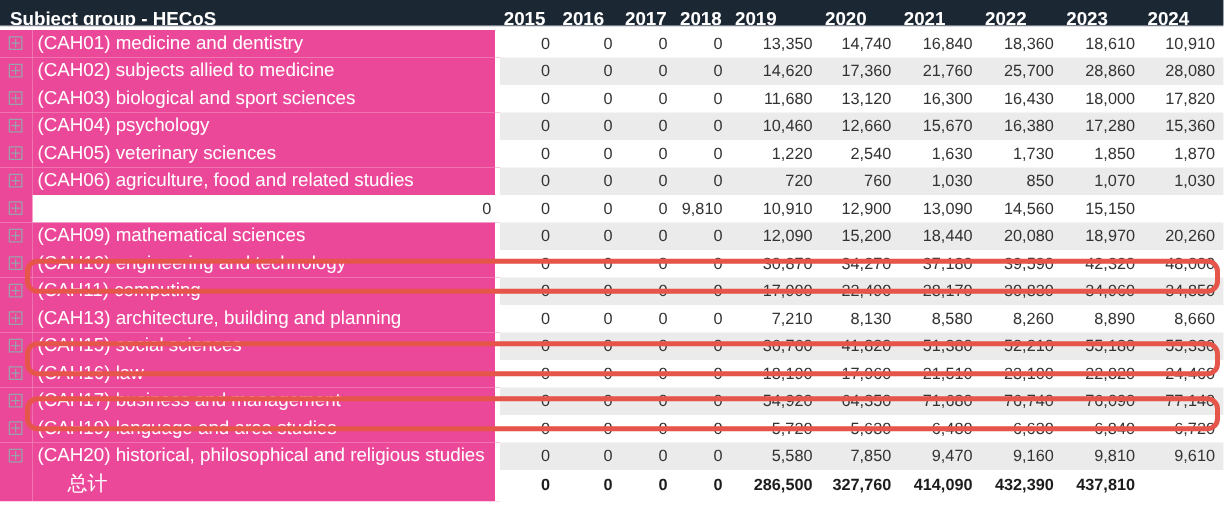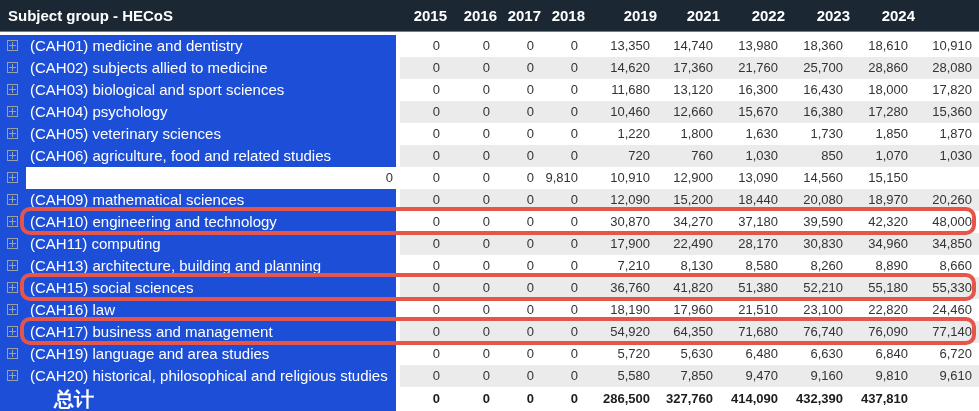--- a/index.html
+++ b/index.html
@@ -10,39 +10,39 @@
     font-family:"Liberation Sans", sans-serif;
     background:#ffffff;
   }
   .row{
     display:grid;
     grid-template-columns:26px 374px 47px 50px 44px 44px 72px 63px 65px 65px 65px 64px;
     box-sizing:border-box;
   }
   .cell{box-sizing:border-box;overflow:hidden;white-space:nowrap;}
   
-  .header-row{height:31px;background:#1c2734;}
+  .header-row{height:20px;background:#1c2734;}
   .corner-cell{
     grid-column:1 / 3;
     color:#fff;font-size:15px;font-weight:700;
     line-height:31px;padding-left:8px;
   }
   .year-cell{
     color:#fff;font-size:15px;font-weight:700;
-    line-height:31px;text-align:right;padding-left:3px;
+    line-height:31px;text-align:left;padding-left:3px;
   }
   .header-separator{
     height:3px;
     background:#ffffff;
     border-top:1px solid #747b86;
   }
   
   .data-row{height:22px;background:#ffffff;}
   .data-row.band{background:#ebebeb;}
-  .icon-cell,.label-cell{background:#1d4ed8;}
+  .icon-cell,.label-cell{background:#ec4899;}
   .icon-cell{position:relative;}
   .label-cell{
     color:#ffffff;font-size:15px;line-height:22px;
     padding-left:4px;
     border-right:4px solid #ffffff;
   }
   .num-cell{
     color:#333333;font-size:13px;line-height:22px;
     text-align:right;padding-right:7px;
   }
@@ -56,21 +56,21 @@
   .expand-icon::before{
     content:"";position:absolute;left:1px;right:1px;top:50%;
     height:1px;margin-top:-1px;background:#99a1ab;
   }
   .expand-icon::after{
     content:"";position:absolute;top:1px;bottom:1px;left:50%;
     width:1px;margin-left:-1px;background:#99a1ab;
   }
   .total-row{height:25px;}
   .total-row .cell{line-height:24px;}
-  .total-row .label-cell{font-weight:700;font-size:20px;padding-left:28px;}
+  .total-row .label-cell{font-weight:400;font-size:16px;padding-left:28px;}
   .total-row .num-cell{font-weight:700;color:#1c1c1c;}
   
   .highlight-box{
     position:absolute;left:20px;right:3px;height:28px;
     border:4px solid #e5554a;border-radius:10px;
     box-sizing:border-box;
     pointer-events:none;
   }
 </style>
 </head>
@@ -78,41 +78,42 @@
 
 <div class="app">
 
   <div class="row header-row">
     <div class="cell corner-cell">Subject group - HECoS</div>
     <div class="cell year-cell">2015</div>
     <div class="cell year-cell">2016</div>
     <div class="cell year-cell">2017</div>
     <div class="cell year-cell">2018</div>
     <div class="cell year-cell">2019</div>
+    <div class="cell year-cell">2020</div>
     <div class="cell year-cell">2021</div>
     <div class="cell year-cell">2022</div>
     <div class="cell year-cell">2023</div>
     <div class="cell year-cell">2024</div>
   </div>
 
   <div class="header-separator"></div>
 
   <div id="rows">
       <div class="row data-row">
         <div class="cell icon-cell">
           <span class="expand-icon"></span>
         </div>
         <div class="cell label-cell">(CAH01) medicine and dentistry</div>
         <div class="cell num-cell">0</div>
         <div class="cell num-cell">0</div>
         <div class="cell num-cell">0</div>
         <div class="cell num-cell">0</div>
         <div class="cell num-cell">13,350</div>
         <div class="cell num-cell">14,740</div>
-        <div class="cell num-cell">13,980</div>
+        <div class="cell num-cell">16,840</div>
         <div class="cell num-cell">18,360</div>
         <div class="cell num-cell">18,610</div>
         <div class="cell num-cell">10,910</div>
       </div>
       <div class="row data-row band">
         <div class="cell icon-cell">
           <span class="expand-icon"></span>
         </div>
         <div class="cell label-cell">(CAH02) subjects allied to medicine</div>
         <div class="cell num-cell">0</div>
@@ -161,21 +162,21 @@
       <div class="row data-row">
         <div class="cell icon-cell">
           <span class="expand-icon"></span>
         </div>
         <div class="cell label-cell">(CAH05) veterinary sciences</div>
         <div class="cell num-cell">0</div>
         <div class="cell num-cell">0</div>
         <div class="cell num-cell">0</div>
         <div class="cell num-cell">0</div>
         <div class="cell num-cell">1,220</div>
-        <div class="cell num-cell">1,800</div>
+        <div class="cell num-cell">2,540</div>
         <div class="cell num-cell">1,630</div>
         <div class="cell num-cell">1,730</div>
         <div class="cell num-cell">1,850</div>
         <div class="cell num-cell">1,870</div>
       </div>
       <div class="row data-row band">
         <div class="cell icon-cell">
           <span class="expand-icon"></span>
         </div>
         <div class="cell label-cell">(CAH06) agriculture, food and related studies</div>

